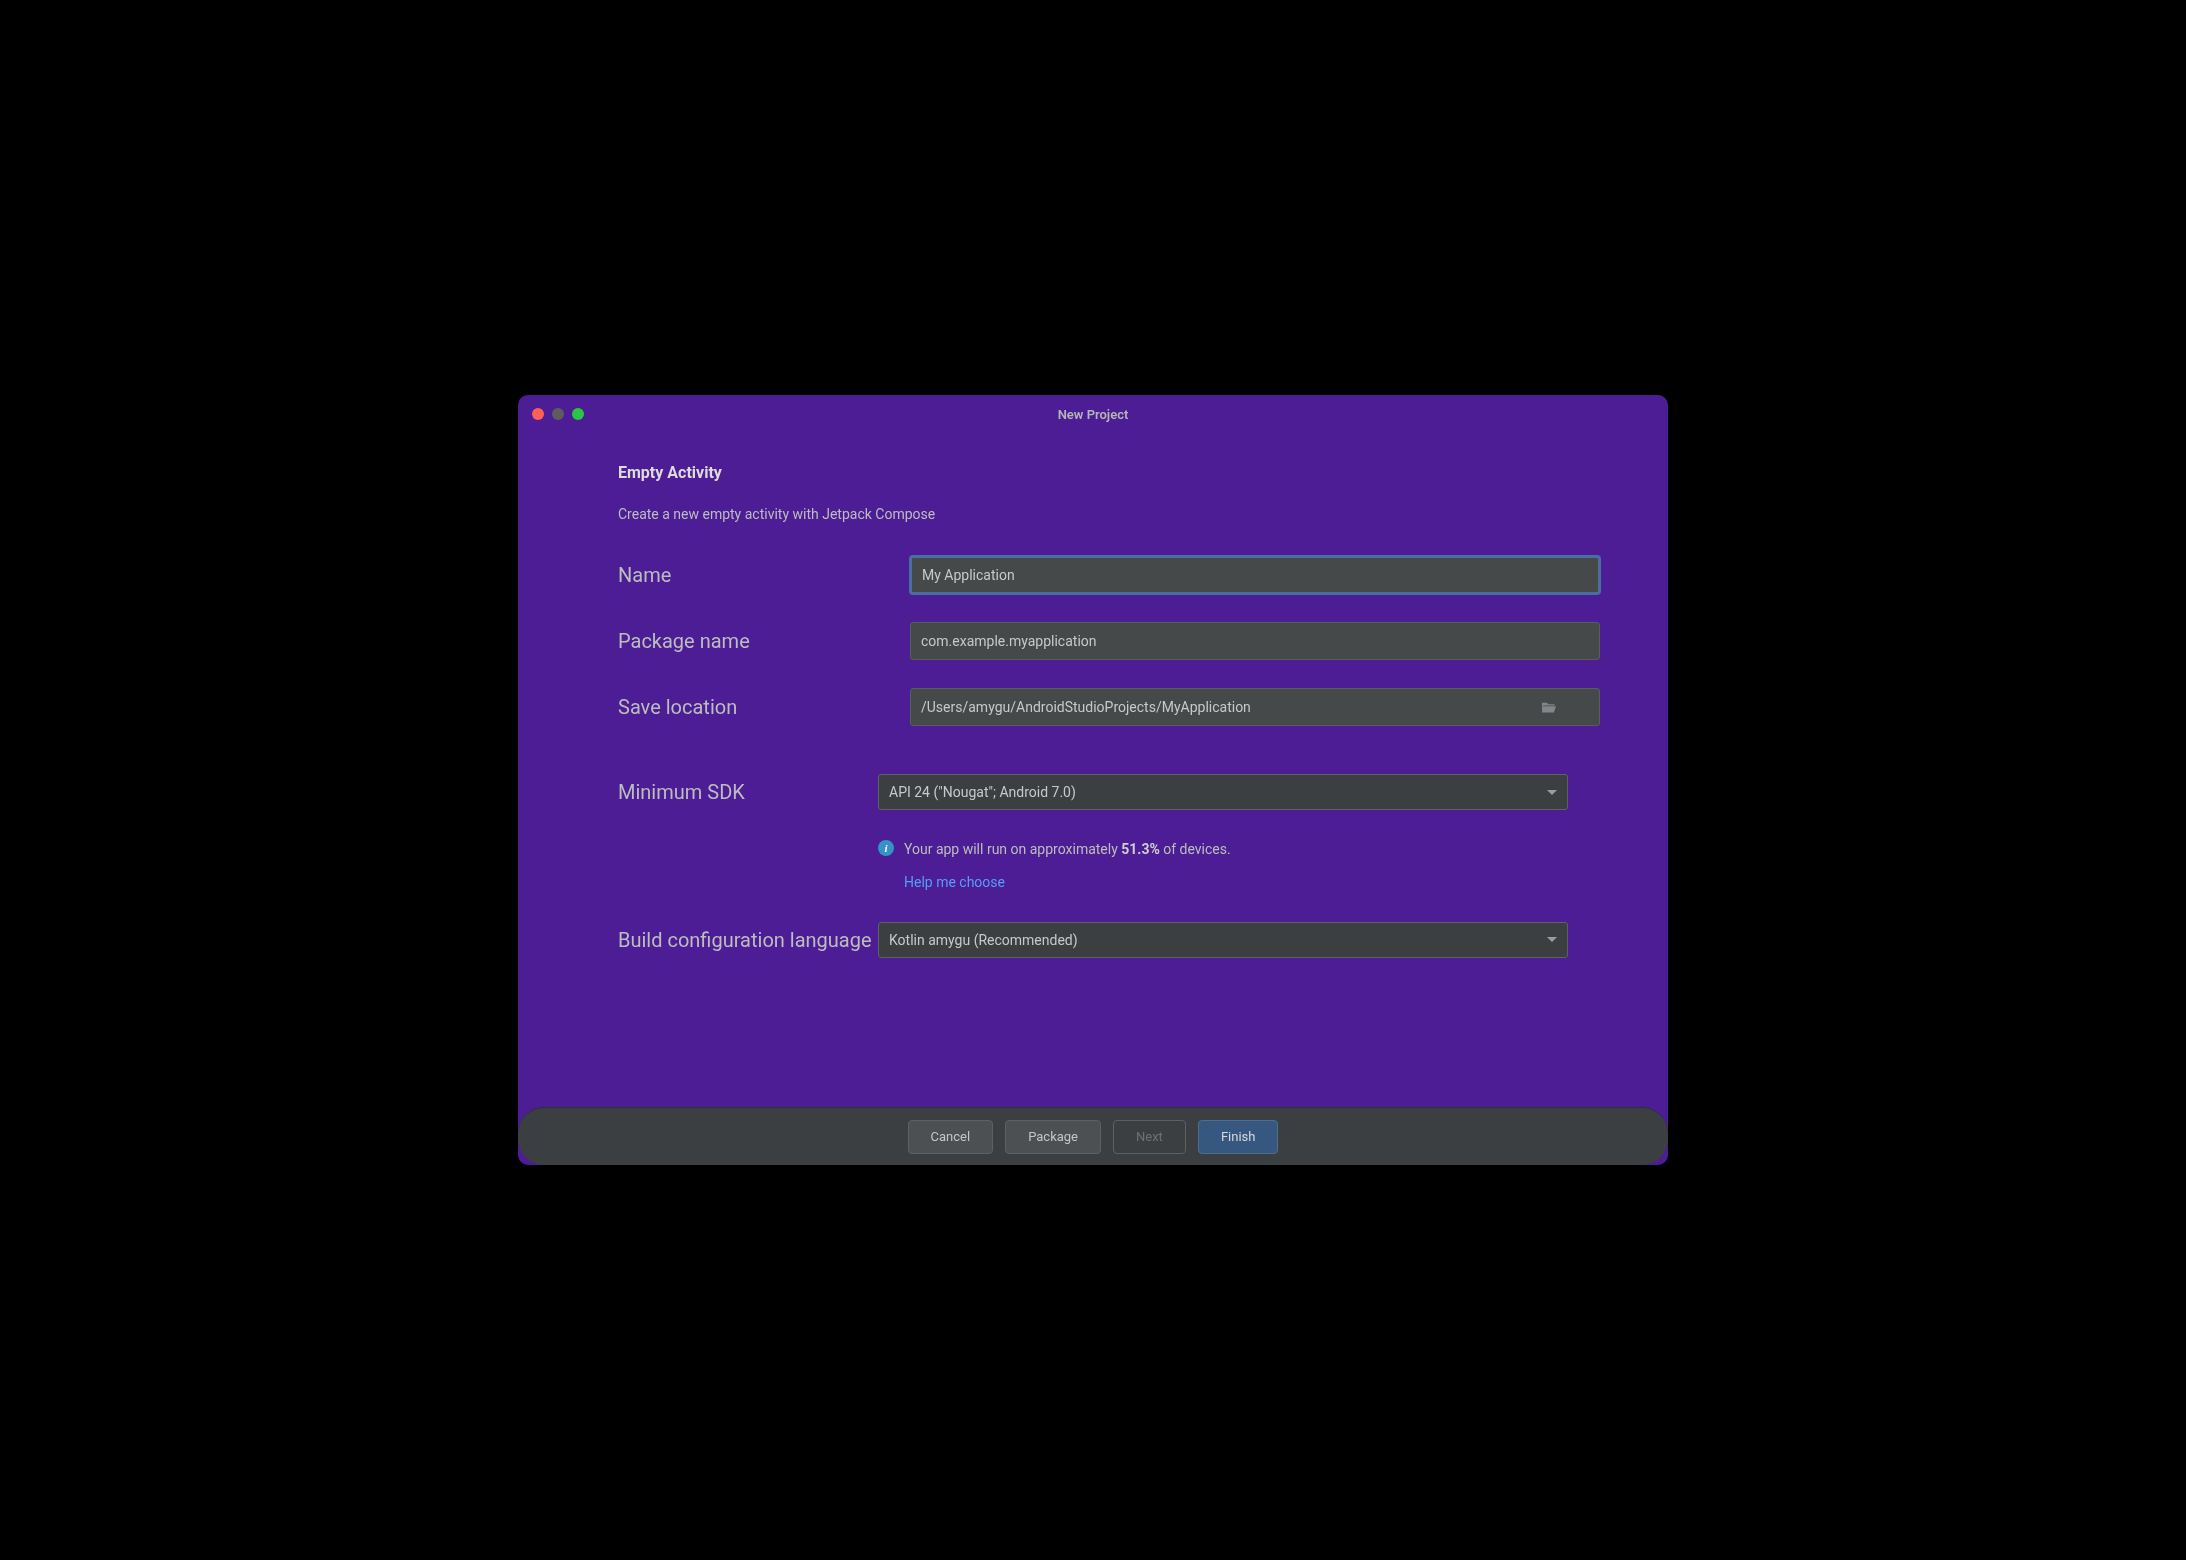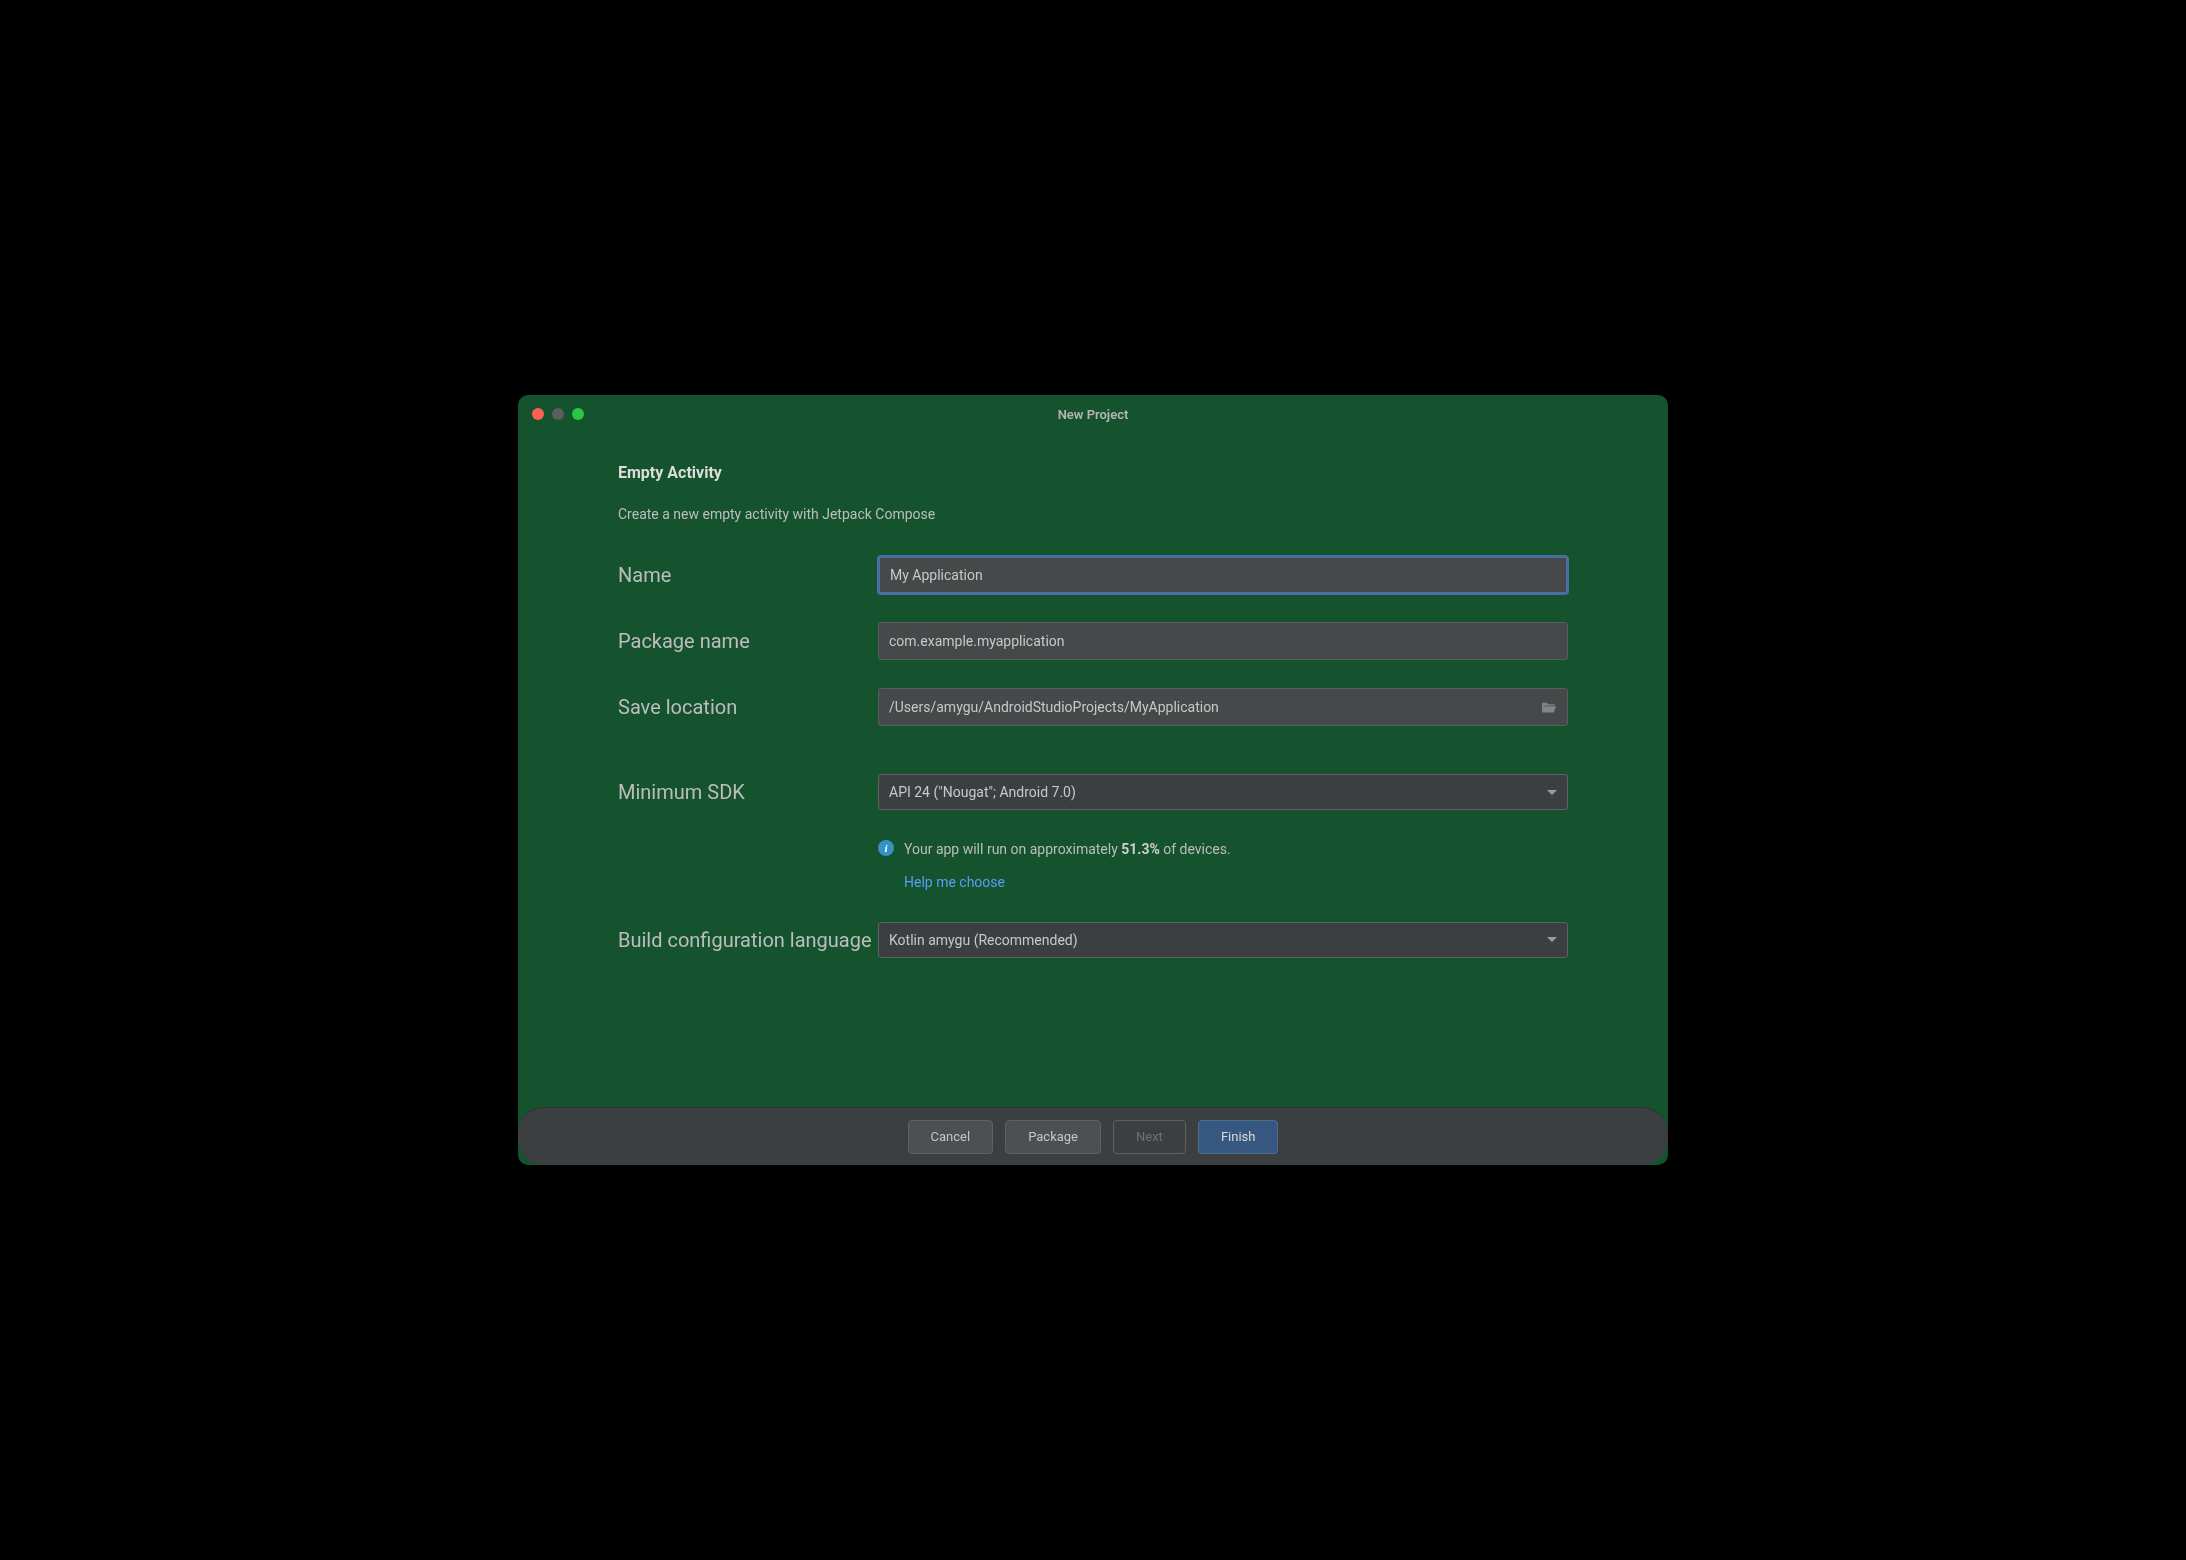--- a/index.html
+++ b/index.html
@@ -11,21 +11,21 @@
       background: #000;
       font-family: -apple-system, BlinkMacSystemFont, "Segoe UI", Roboto, sans-serif;
       display: flex;
       align-items: center;
       justify-content: center;
       min-height: 100vh;
     }
     .window {
       width: 1150px;
       height: 770px;
-      background: #14532d;
+      background: #4c1d95;
       border-radius: 10px;
       overflow: hidden;
       display: flex;
       flex-direction: column;
       box-shadow: 0 20px 60px rgba(0,0,0,0.5);
     }
     .titlebar {
       height: 38px;
       display: flex;
       align-items: center;
@@ -89,20 +89,21 @@
       width: 100%;
       height: 38px;
       background: #45494a;
       border: 1px solid #5a5d5e;
       border-radius: 3px;
       color: #c8c8c8;
       font-size: 14px;
       padding: 0 10px;
       outline: none;
       font-family: inherit;
+      margin-left: 32px;
     }
     .text-input.focused {
       border: 2px solid #4a6e9f;
       box-shadow: 0 0 0 1px #4a6e9f;
     }
     .text-input.with-icon {
       padding-right: 38px;
     }
     .folder-icon {
       position: absolute;

